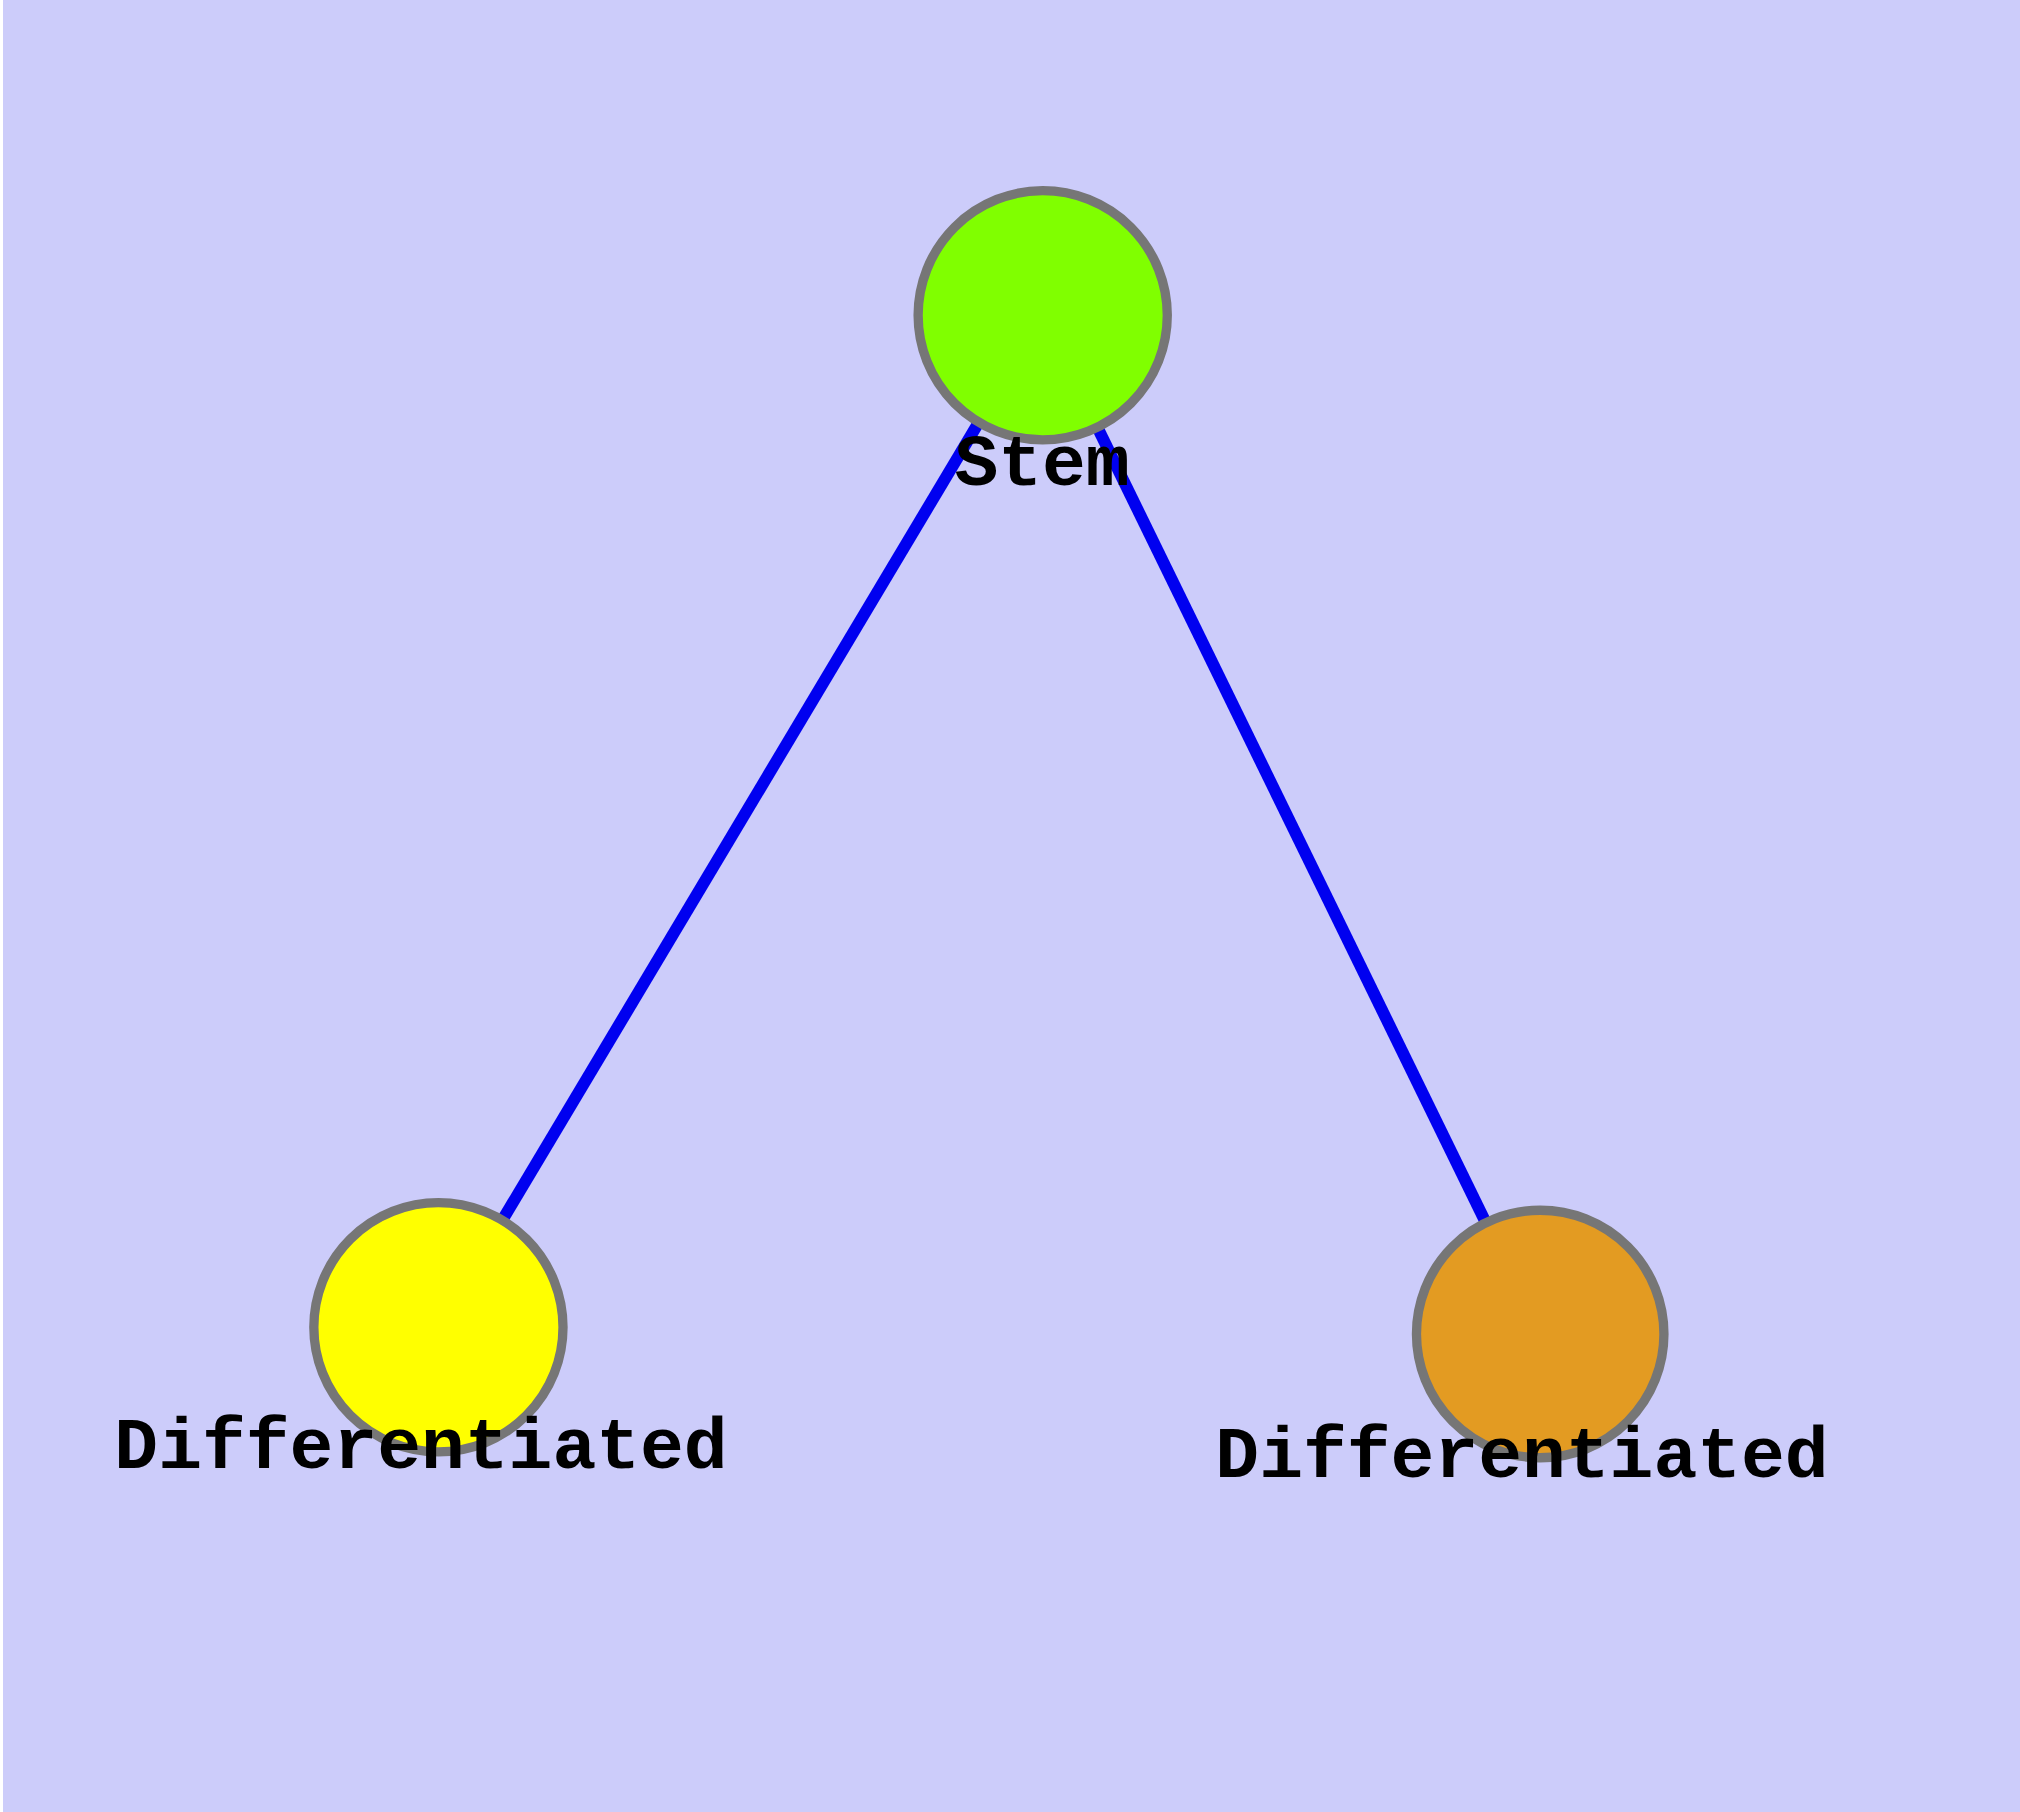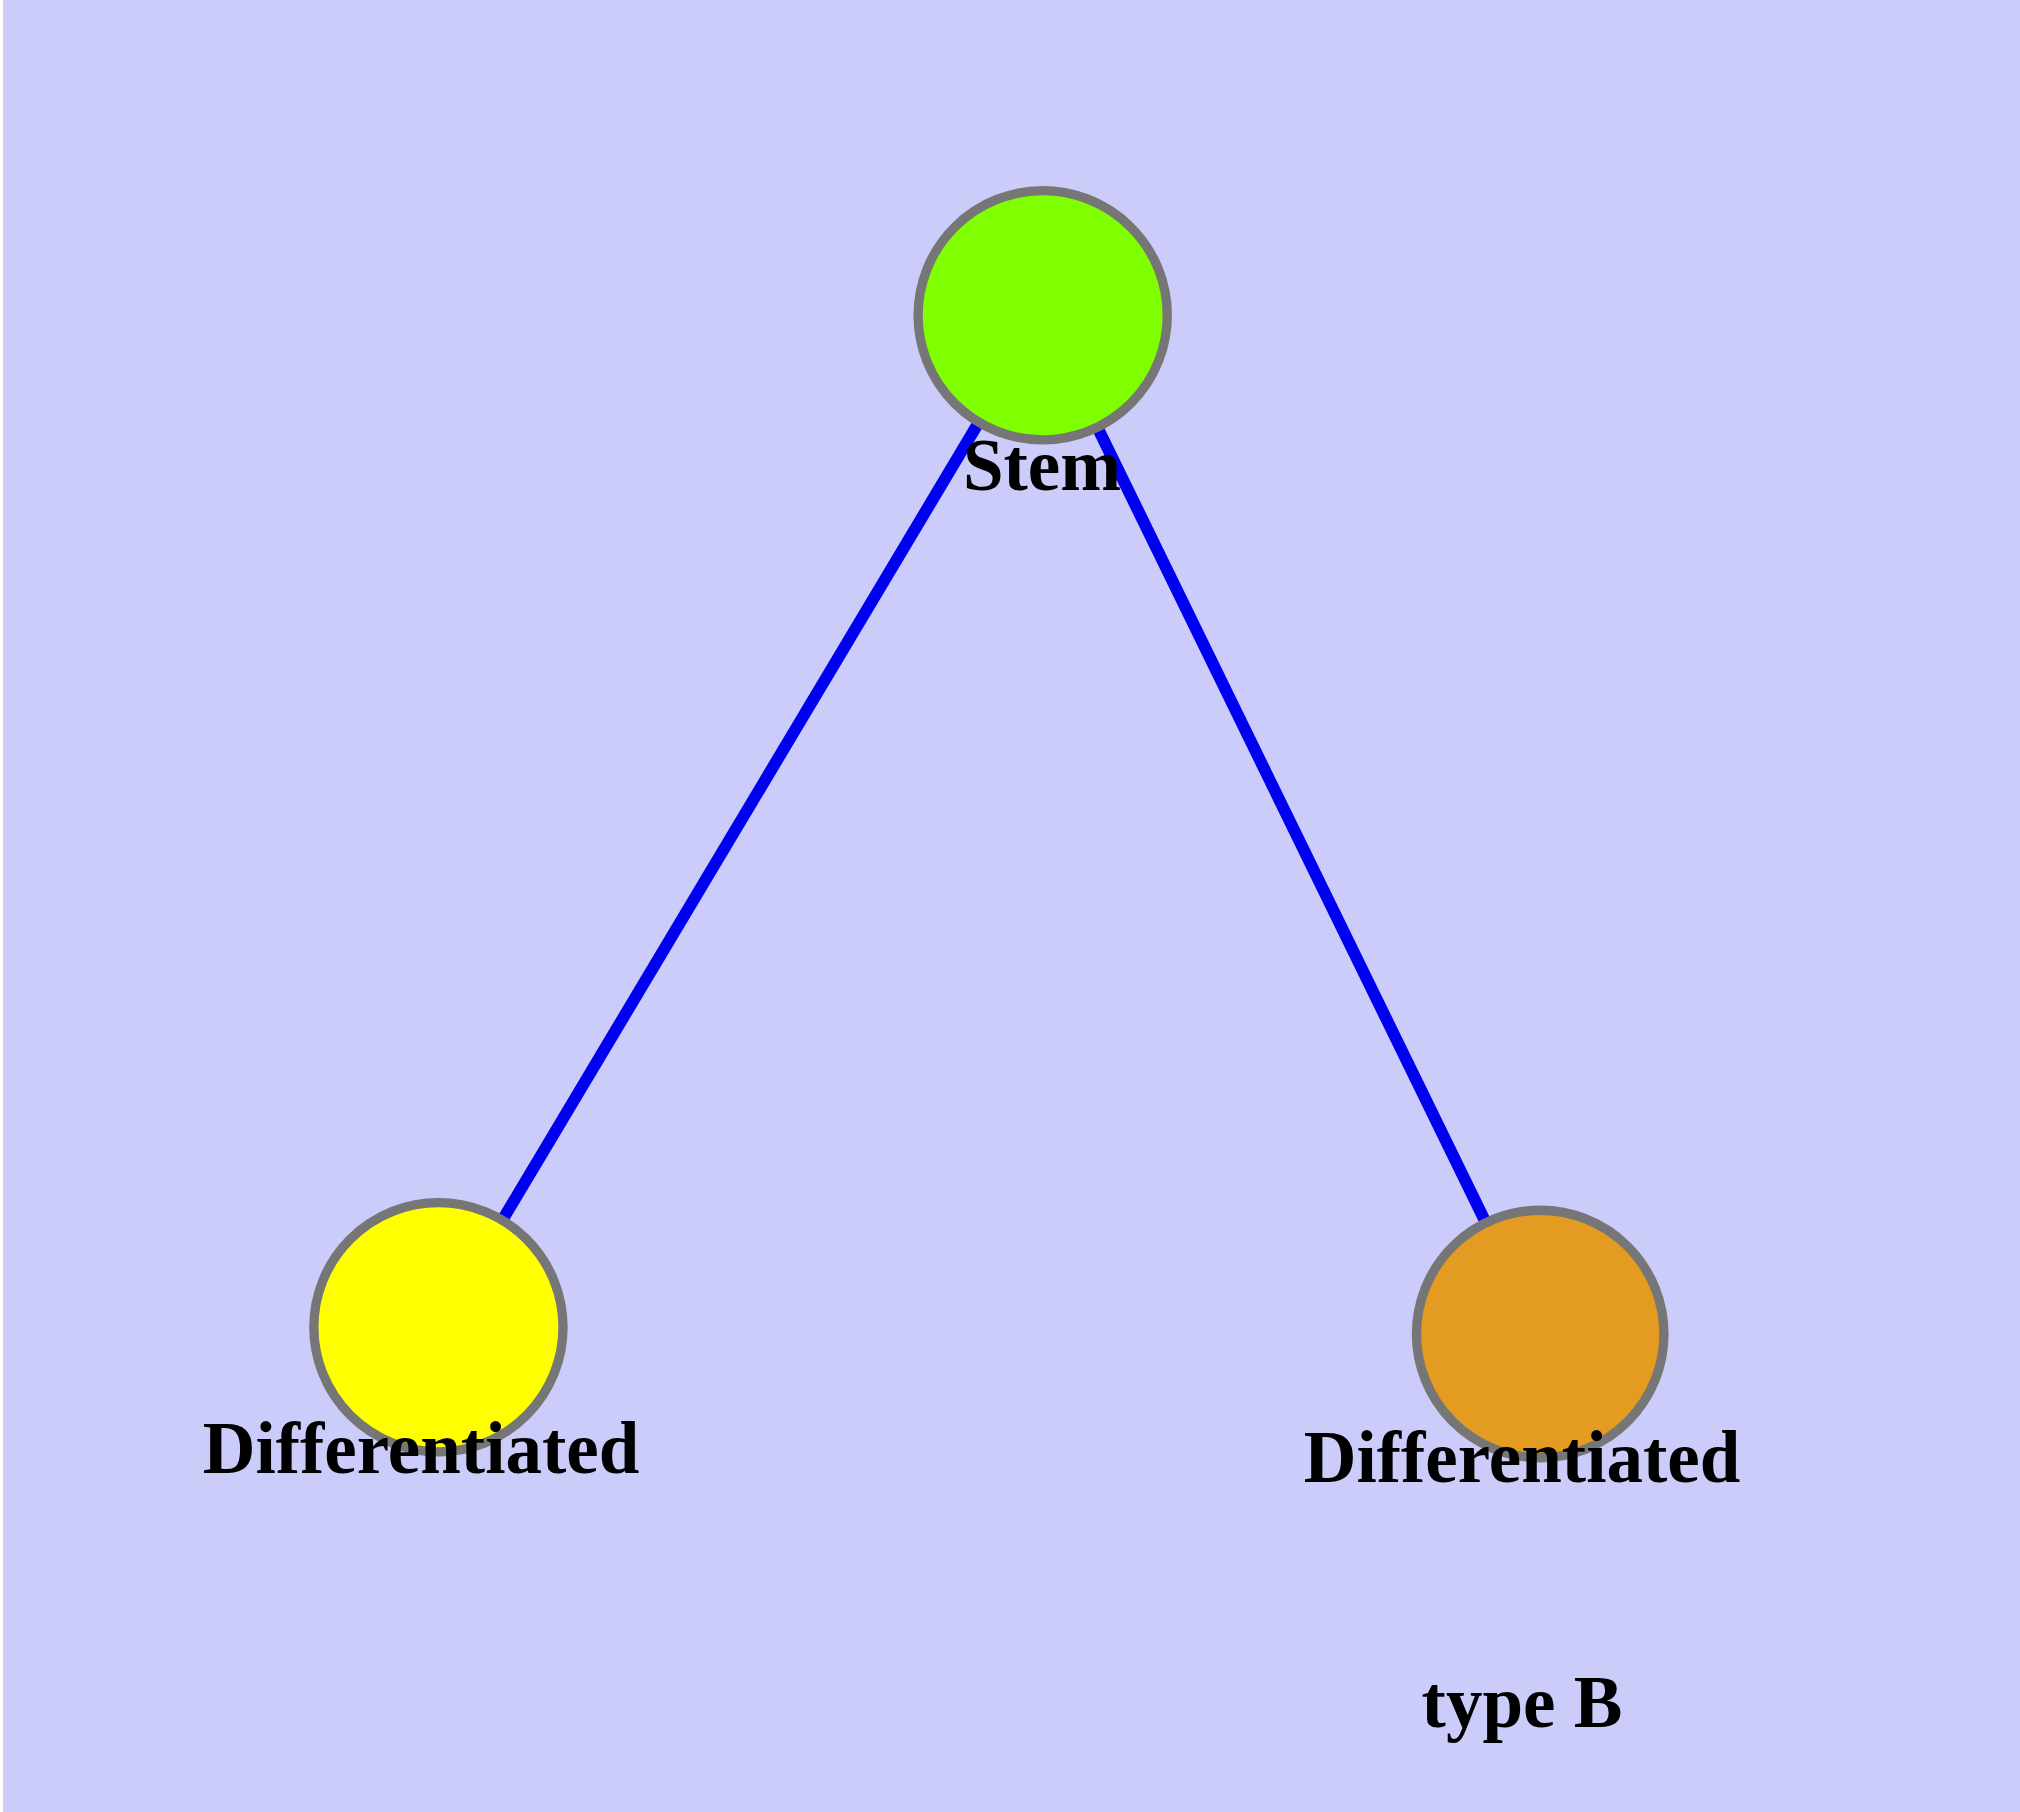--- a/index.html
+++ b/index.html
@@ -33,21 +33,21 @@
     position: absolute;
     left: 0;
     top: 0;
     width: 2021px;
     height: 1812px;
     display: block;
   }
   .node-label {
     position: absolute;
     color: #000000;
-    font-family: Liberation Serif, serif;
+    font-family: Liberation Mono, monospace;
     font-weight: bold;
     text-align: center;
     white-space: pre;
     line-height: 1.12;
     letter-spacing: 0px;
     pointer-events: none;
     user-select: none;
   }
   .node-label.big {
     font-size: 73px;
@@ -95,17 +95,16 @@
   <div id="label-stem" class="node-label stem" style="color: rgb(0, 0, 0);">
     <div>Stem</div>
   </div>
 
   <div id="label-diffA" class="node-label big" style="color: rgb(0, 0, 0);">
     <div>Differentiated</div>
   </div>
 
   <div id="label-diffB" class="node-label big" style="color: rgb(0, 0, 0);">
     <div>Differentiated</div>
-    <div>type B</div>
   </div>
 
 </div>
 
 
 </body></html>

